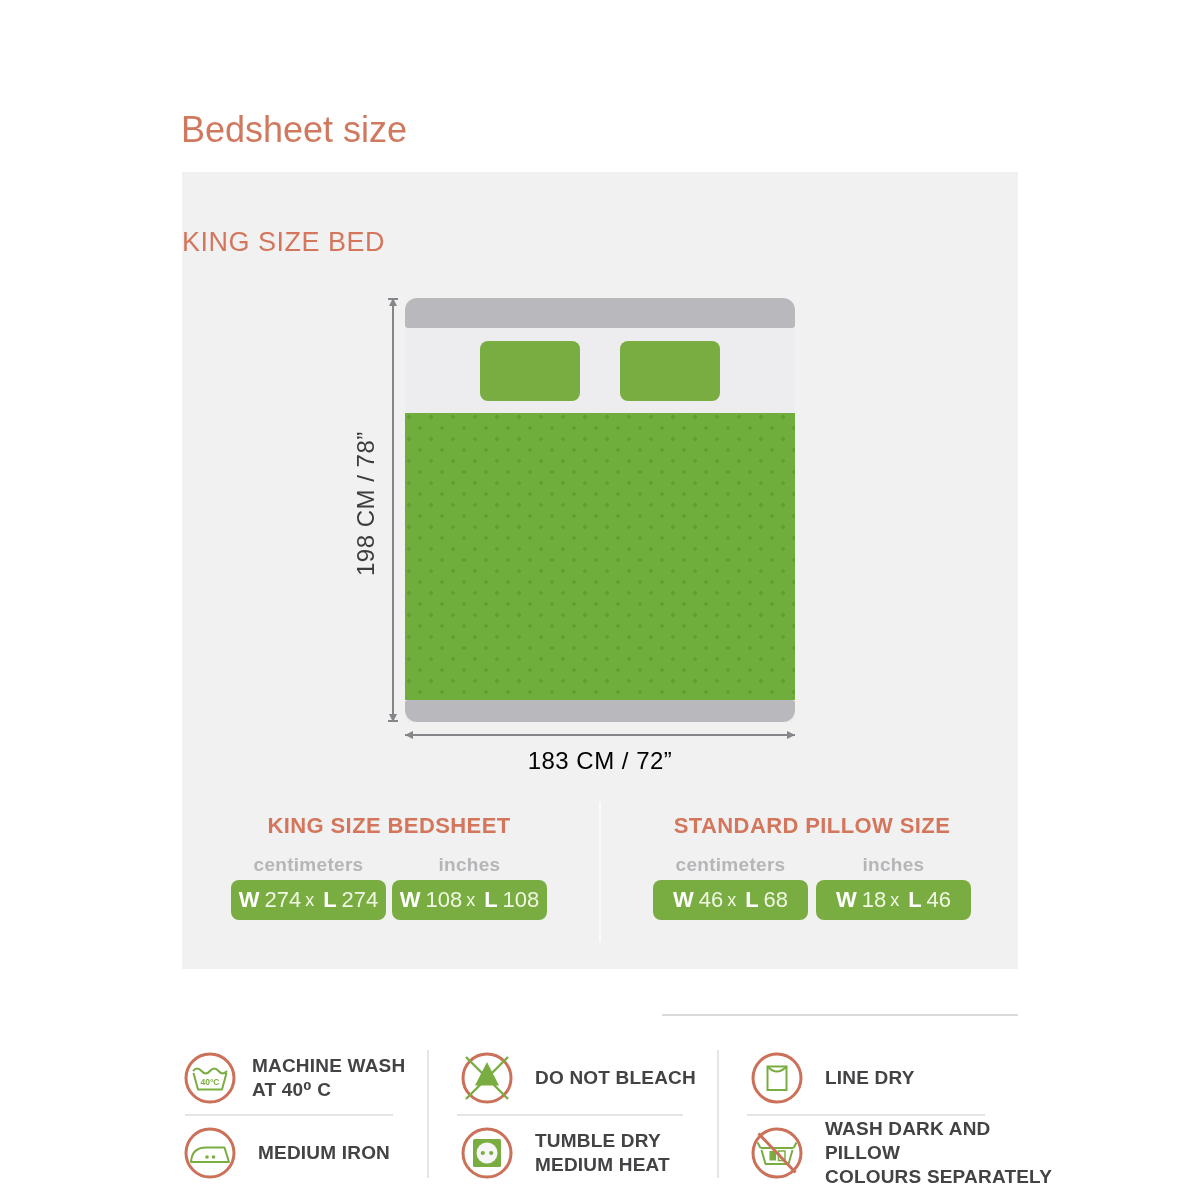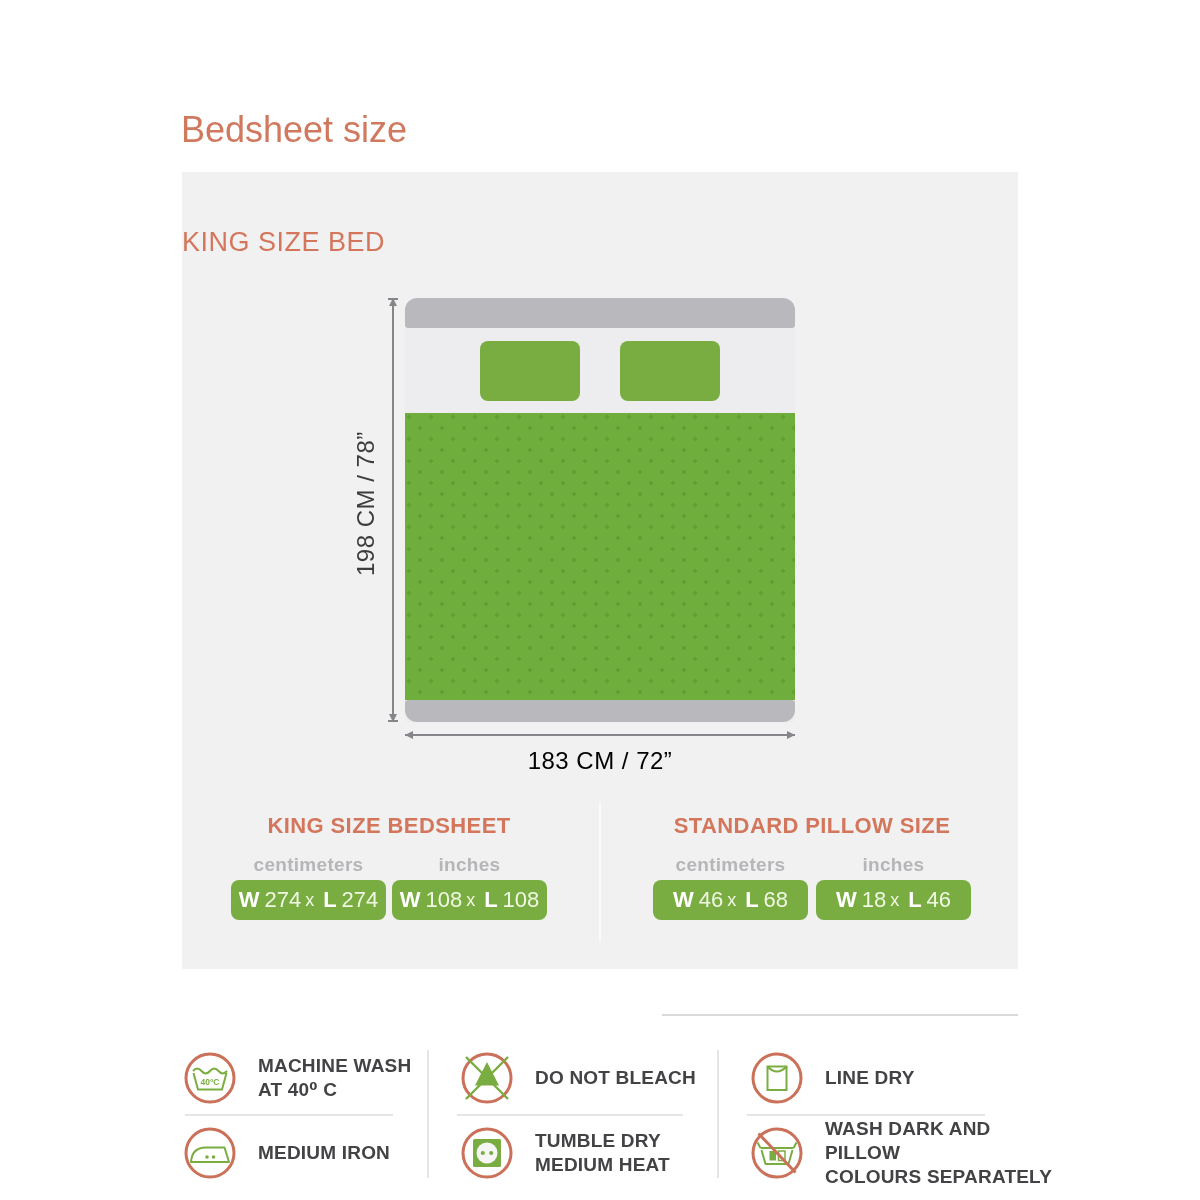--- a/index.html
+++ b/index.html
@@ -144,21 +144,21 @@
   </div>
 
   <div class="care-rule"></div>
 
   <svg class="care-icon" style="left:178px;top:1001px" viewBox="0 0 64 64">
     <circle cx="32" cy="32" r="24" fill="none" stroke="#cb7159" stroke-width="3"></circle>
     <path d="M15 25 q4.3 -5 8.5 0 q4.3 5 8.5 0 q4.3 -5 8.5 0 q4.3 5 8.5 0" fill="none" stroke="#7aad41" stroke-width="2"></path>
     <path d="M15.5 27 L20 43.5 L44 43.5 L48.5 27" fill="none" stroke="#7aad41" stroke-width="2" stroke-linejoin="round"></path>
     <text x="32" y="38.5" font-size="8.5" font-weight="bold" fill="#7aad41" text-anchor="middle">40°C</text>
   </svg>
-  <div class="care-text" style="left:258px;top:1008px">
+  <div class="care-text" style="left:252px;top:1008px">
     <span>MACHINE WASH</span>
     <span>AT  40⁰ C</span>
   </div>
 
   <svg class="care-icon" style="left:455px;top:1001px" viewBox="0 0 64 64">
     <circle cx="32" cy="32" r="24" fill="none" stroke="#cb7159" stroke-width="3"></circle>
     <polygon points="32,16 44,39.5 20,39.5" fill="#7aad41"></polygon>
     <line x1="11" y1="11" x2="53" y2="53" stroke="#7aad41" stroke-width="2.4"></line>
     <line x1="53" y1="11" x2="11" y2="53" stroke="#7aad41" stroke-width="2.4"></line>
   </svg>

